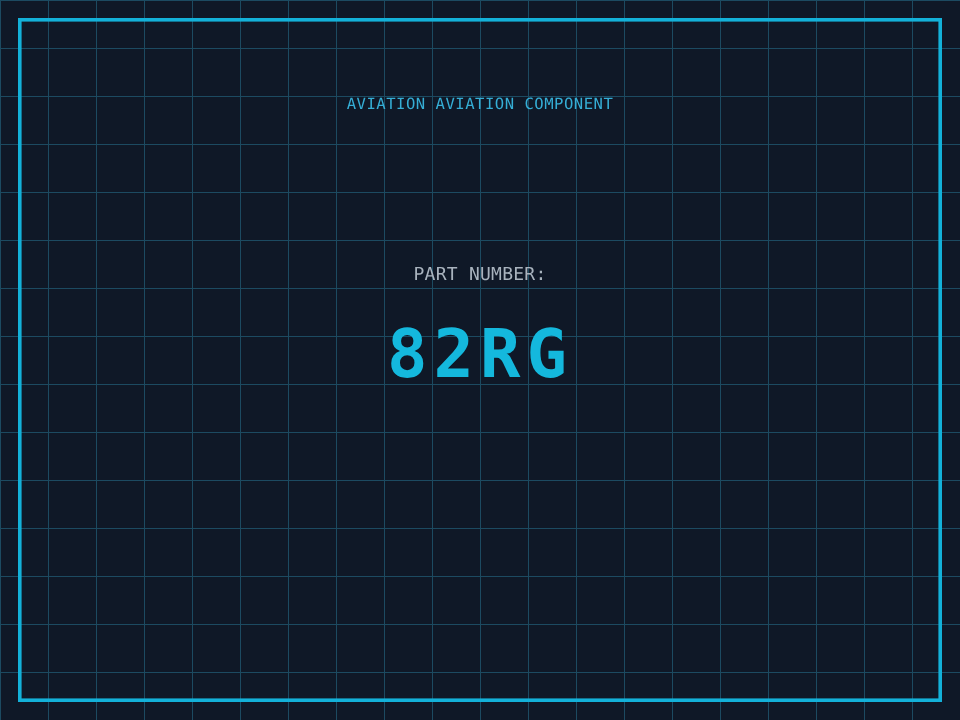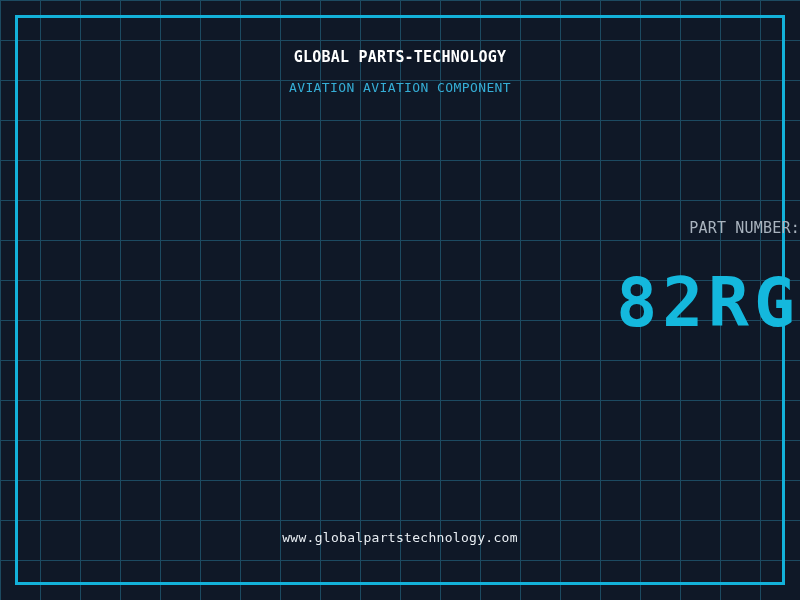--- a/index.html
+++ b/index.html
@@ -52,45 +52,41 @@
     top: 80px;
     font-size: 13px;
     color: var(--subtitle);
     letter-spacing: 0.4px;
   }
   .part-label {
     top: 219px;
     font-size: 15px;
     color: var(--part-label);
     letter-spacing: 0.2px;
-    text-align: right;
   }
   .part-number {
     top: 263px;
-    font-size: 68px;
+    font-size: 56px;
     font-weight: bold;
     color: var(--part-number);
     letter-spacing: 5px;
-    text-align: right;
   }
   .footer-url {
     top: 530px;
     font-size: 13px;
     color: var(--footer-text);
     letter-spacing: 0.3px;
   }
 </style>
 </head>
 <body>
 
 <div class="page">
   <div class="frame"></div>
 
-  <div class="line title">GLOBAL PARTS-TECHNOLOGY</div>
 
   <div class="line subtitle">AVIATION AVIATION COMPONENT</div>
 
   <div class="line part-label">PART NUMBER:</div>
 
   <div class="line part-number">82RG</div>
 
-  <div class="line footer-url">www.globalpartstechnology.com</div>
 </div>
 
 </body></html>

